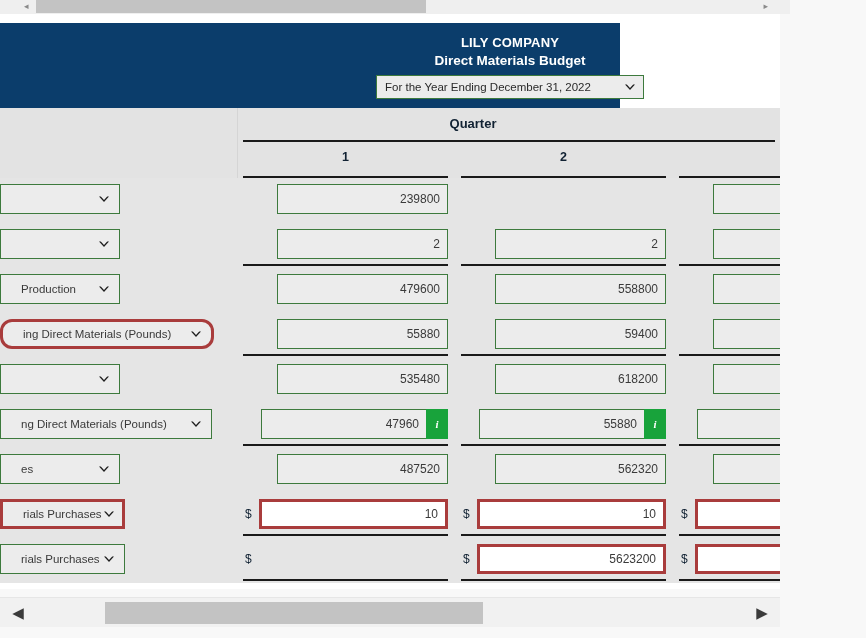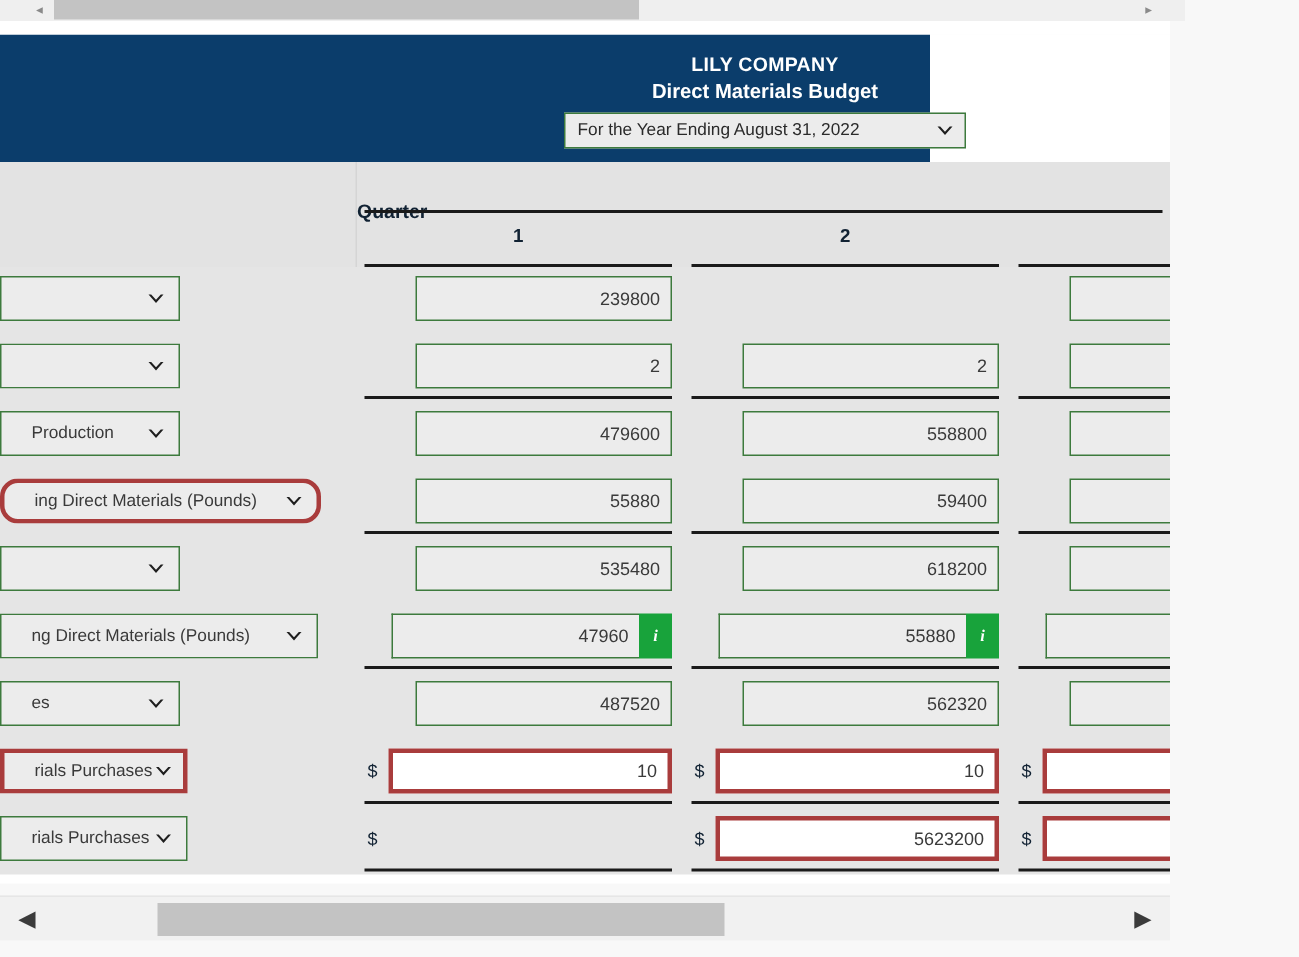--- a/index.html
+++ b/index.html
@@ -116,24 +116,25 @@
   }
   .hdr .labelcol {
     position: absolute;
     left: 0; top: 0;
     width: 238px; height: 70px;
     background: #e3e3e3;
     border-right: 1px solid #d5d5d5;
   }
   .hdr .quarter-word {
     position: absolute;
-    left: 238px; top: 17px;
+    left: 238px; top: 0;
     width: 542px;
     height: 32px;
     line-height: 32px;
+    text-align: center;
     font-size: 13px;
     font-weight: bold;
     color: #123;
     padding-right: 72px;
   }
   .hdr .rule-top {
     position: absolute;
     left: 243px; top: 32px;
     width: 532px;
     border-top: 2px solid #1a1a1a;
@@ -321,21 +322,21 @@
   </div>
   <div class="white-strip"></div>
 
   <div class="sheet">
 
     <div class="banner">
       <div class="banner-inner">
         <div class="co-name">LILY COMPANY</div>
         <div class="doc-title">Direct Materials Budget</div>
         <div class="period-select">
-          <span class="txt">For the Year Ending August 31, 2022</span>
+          <span class="txt">For the Year Ending December 31, 2022</span>
           <span class="chev">
             <svg width="14" height="14" viewBox="0 0 14 14">
                 <path d="M2 4.4 L7 10 L12 4.4 L10.2 4.4 L7 7.9 L3.8 4.4 Z" fill="#1f1f1f"></path>
               </svg>
           </span>
         </div>
       </div>
     </div>
 
     <div class="hdr">

